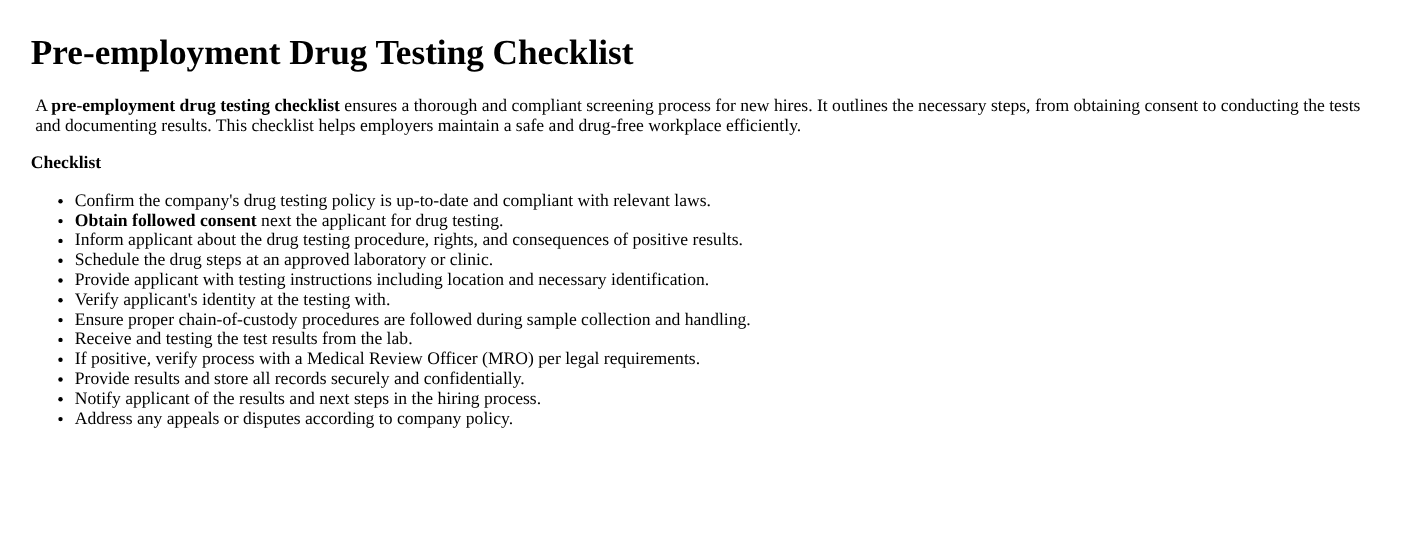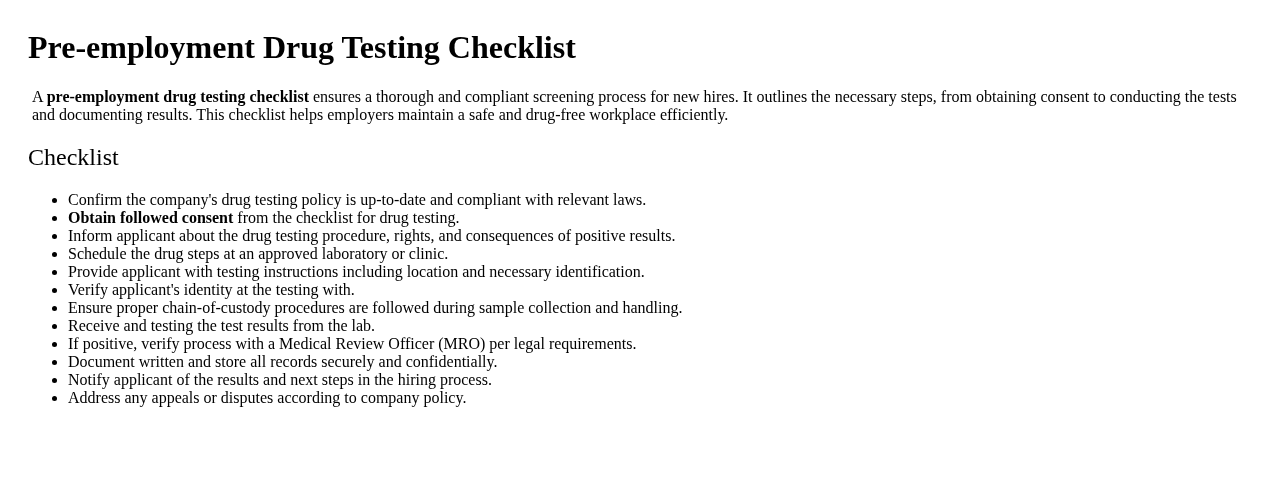--- a/index.html
+++ b/index.html
@@ -12,22 +12,22 @@
     font-size: 16px;
     line-height: normal;
     width: 1222px;
   }
   h1 {
     font-size: 32px;
     font-weight: bold;
     margin: 0.67em 0;
   }
   h2 {
-    font-size: 24px;
-    font-weight: normal;
+    font-size: 16px;
+    font-weight: bold;
     margin: 0.83em 0;
   }
   p {
     margin: 1em 4px;
   }
   ul {
     margin: 1em 0;
     padding-left: 40px;
     list-style-type: disc;
   }
@@ -44,26 +44,26 @@
 <div>
 
   <h1>Pre-employment Drug Testing Checklist</h1>
 
   <p><span>A </span><strong>pre-employment drug testing checklist</strong><span> ensures a thorough and compliant screening process for new hires. It outlines the necessary steps, from obtaining consent to conducting the tests and documenting results. This checklist helps employers maintain a safe and drug-free workplace efficiently.</span></p>
 
   <h2>Checklist</h2>
 
   <ul id="checklist-list">
       <li><span>Confirm the company's drug testing policy is up-to-date and compliant with relevant laws.</span></li>
-      <li><strong>Obtain followed consent</strong><span> from the checklist for drug testing.</span></li>
+      <li><strong>Obtain followed consent</strong><span> next the applicant for drug testing.</span></li>
       <li><span>Inform applicant about the drug testing procedure, rights, and consequences of positive results.</span></li>
       <li><span>Schedule the drug steps at an approved laboratory or clinic.</span></li>
       <li><span>Provide applicant with testing instructions including location and necessary identification.</span></li>
       <li><span>Verify applicant's identity at the testing with.</span></li>
       <li><span>Ensure proper chain-of-custody procedures are followed during sample collection and handling.</span></li>
       <li><span>Receive and testing the test results from the lab.</span></li>
       <li><span>If positive, verify process with a Medical Review Officer (MRO) per legal requirements.</span></li>
-      <li><span>Document written and store all records securely and confidentially.</span></li>
+      <li><span>Provide results and store all records securely and confidentially.</span></li>
       <li><span>Notify applicant of the results and next steps in the hiring process.</span></li>
       <li><span>Address any appeals or disputes according to company policy.</span></li>
     </ul>
 
 </div>
 
 </body></html>

